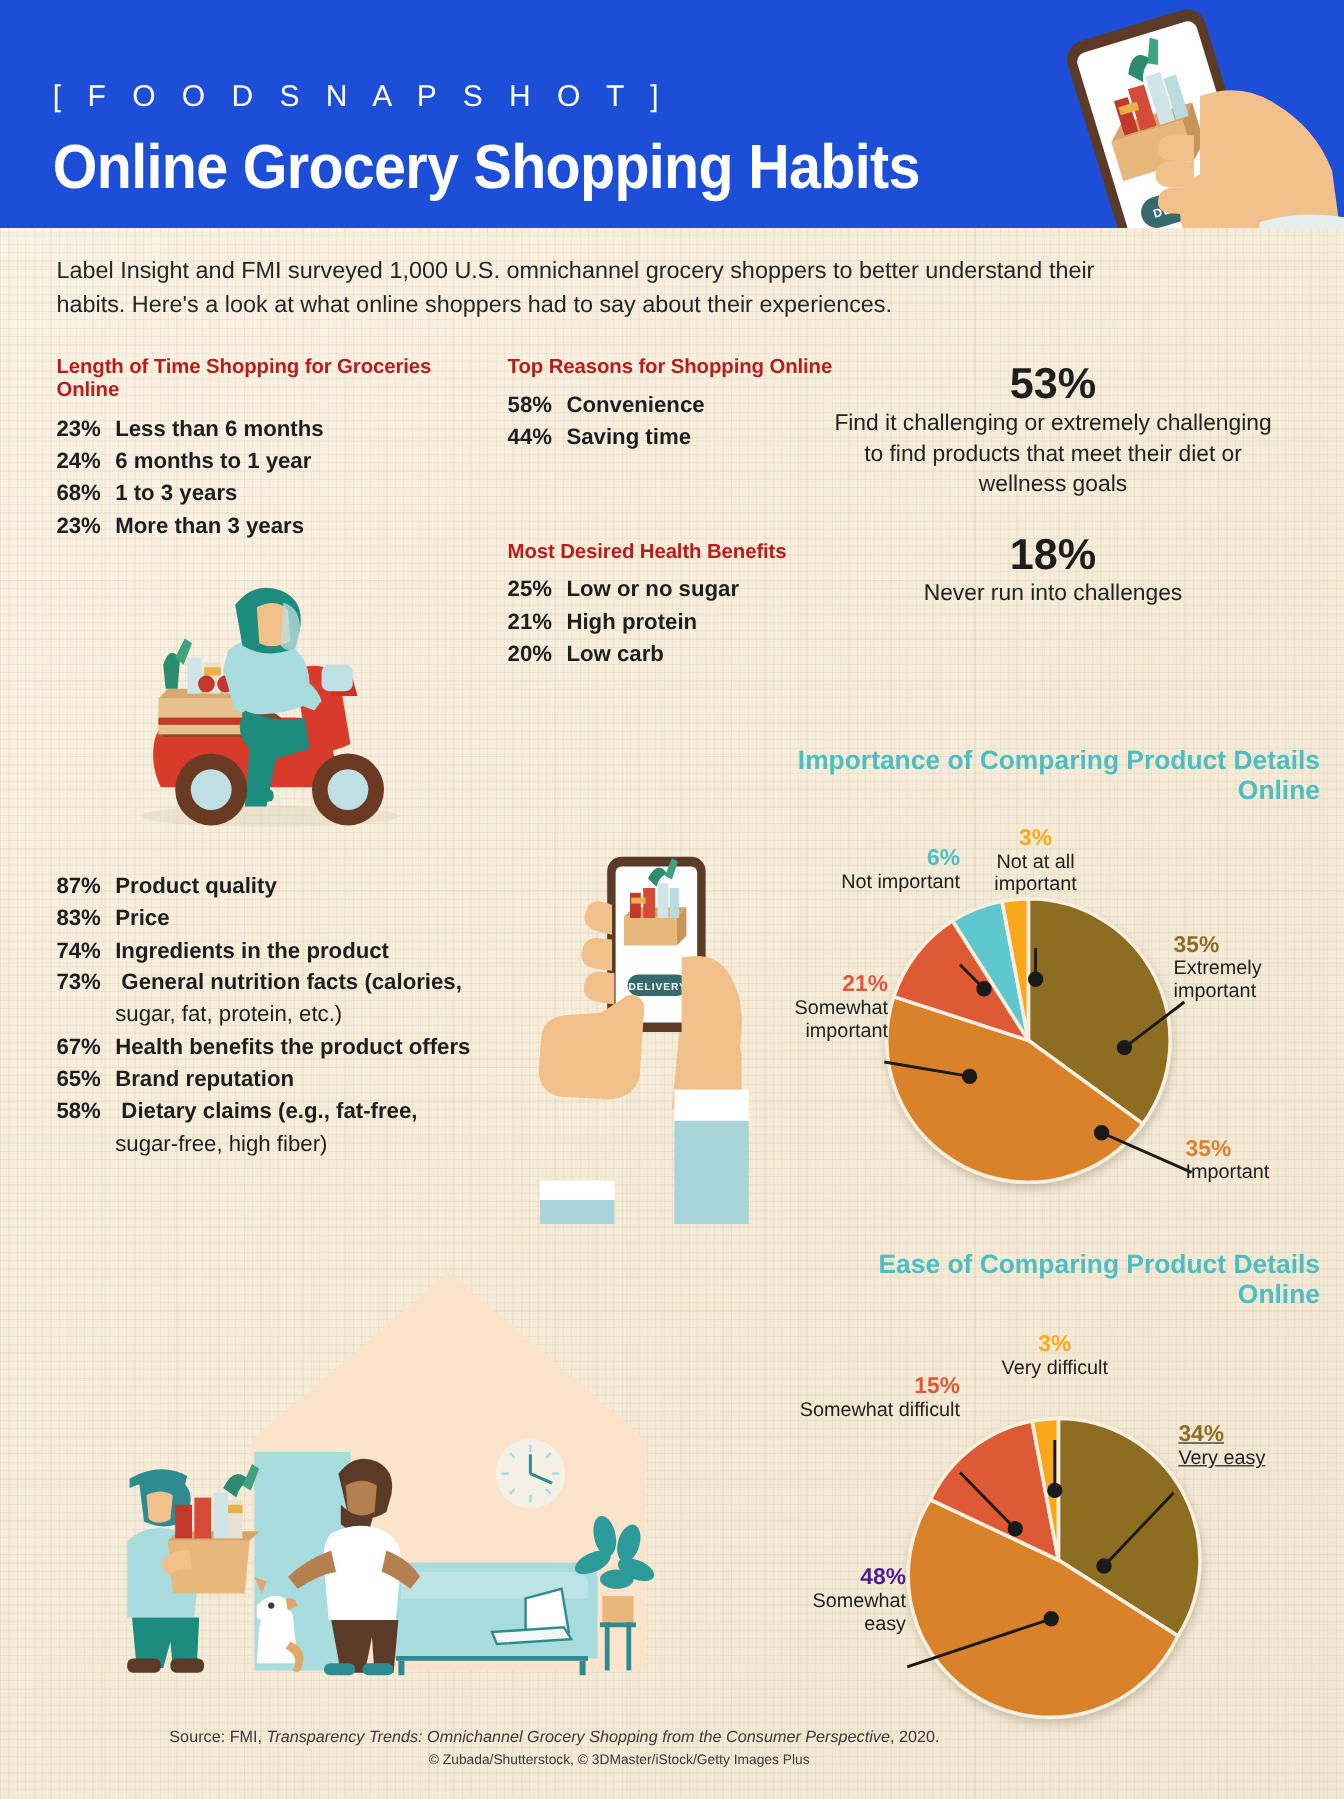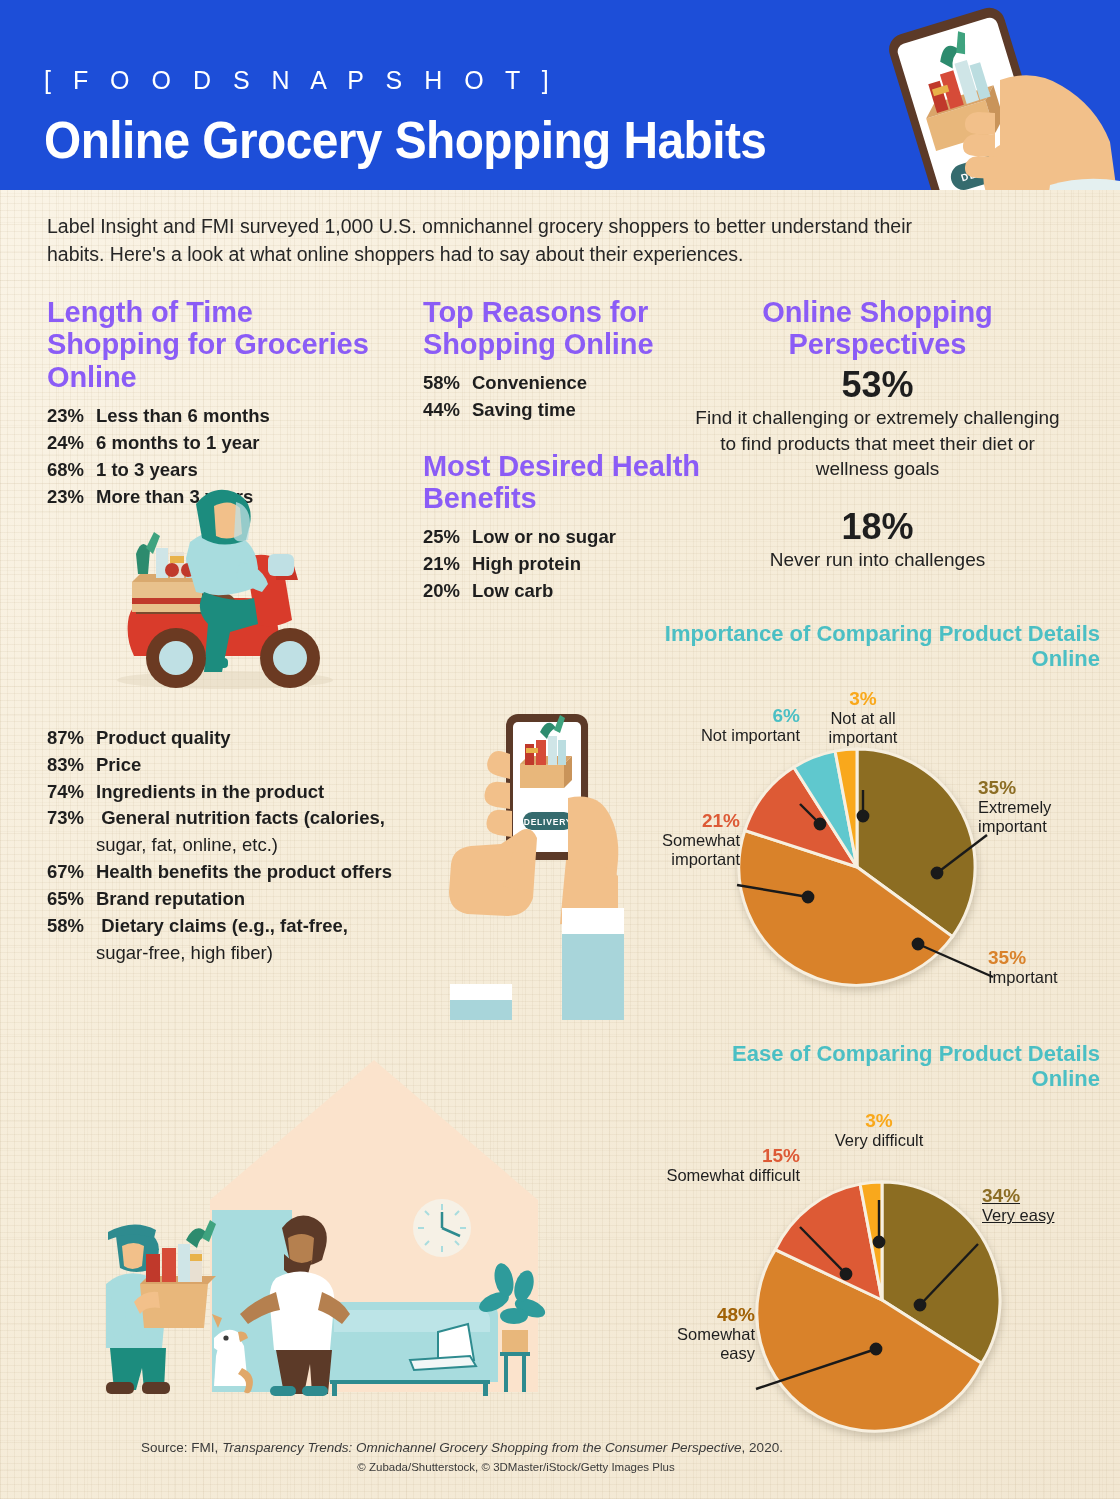--- a/index.html
+++ b/index.html
@@ -43,22 +43,22 @@
   .hdr-illu{ position:absolute; right:0; top:0; width:270px; height:215px; }
 
   
   .intro{
     position:absolute; left:47px; top:212px; width:880px;
     font-size:19.5px; line-height:1.45; color:#262626;
   }
 
   
   .sec-h{
-    color:#8b5cf6; font-weight:bold; line-height:1.12;
-    font-size:29px; letter-spacing:-0.1px;
+    color:#b91c1c; font-weight:bold; line-height:1.12;
+    font-size:17px; letter-spacing:-0.1px;
   }
   .stat-row{ display:flex; font-size:18.5px; line-height:1.45; color:#1E1E1E; }
   .stat-pct{ font-weight:bold; min-width:49px; }
   .stat-lbl{ font-weight:700; }
 
   
   #col-time{ position:absolute; left:47px; top:296px; width:340px; }
   #col-time .list{ margin-top:10px; }
   #col-reasons{ position:absolute; left:423px; top:296px; width:280px; }
   #col-reasons .list{ margin-top:9px; }
@@ -199,21 +199,20 @@
       <span class="stat-lbl">High protein</span>
     </div>
     <div class="stat-row">
       <span class="stat-pct">20%</span>
       <span class="stat-lbl">Low carb</span>
     </div>
   </div>
 </div>
 
 <div id="col-persp">
-  <div class="sec-h">Online Shopping Perspectives</div>
   <div class="big-pct">53%</div>
   <div class="big-desc">Find it challenging or extremely challenging to find products that meet their diet or wellness goals</div>
   <div class="persp-gap"></div>
   <div class="big-pct">18%</div>
   <div class="big-desc">Never run into challenges</div>
 </div>
 
 <svg class="illu" id="illu-scooter" viewBox="0 0 250 225">
   <ellipse cx="125" cy="210" rx="108" ry="9" fill="#E2D6BE" opacity=".5"></ellipse>
 
@@ -456,21 +455,21 @@
       <line x1="219" y1="200" x2="219" y2="158"></line>
         <circle cx="219" cy="200" r="5.2"></circle>
     </g>
   </svg>
 
   <div class="lbl l" style="left:322px; top:143px;text-decoration:underline;">
     <b style="color:#8C6D24">34%</b>
     <span>Very easy</span>
   </div>
   <div class="lbl r" style="left:0px; top:262px; width:95px;">
-    <b style="color:#a16207">48%</b>
+    <b style="color:#4c1d95">48%</b>
     <span>Somewhat easy</span>
   </div>
   <div class="lbl r" style="left:0px; top:103px; width:140px;">
     <b style="color:#DD5A36">15%</b>
     <span>Somewhat difficult</span>
   </div>
   <div class="lbl c" style="left:162px; top:68px; width:114px;">
     <b style="color:#F9A81A">3%</b>
     <span>Very difficult</span>
   </div>
@@ -486,21 +485,21 @@
       <span class="stat-pct">83%</span>
       <span class="stat-lbl">Price</span>
     </div>
     <div class="stat-row">
       <span class="stat-pct">74%</span>
       <span class="stat-lbl">Ingredients in the product</span>
     </div>
     <div class="stat-row wrap">
       <span class="stat-pct">73%</span>
       <span class="stat-lbl">General nutrition facts (calories,</span>
-      <span class="cont-line">sugar, fat, online, etc.)</span>
+      <span class="cont-line">sugar, fat, protein, etc.)</span>
     </div>
     <div class="stat-row">
       <span class="stat-pct">67%</span>
       <span class="stat-lbl">Health benefits the product offers</span>
     </div>
     <div class="stat-row">
       <span class="stat-pct">65%</span>
       <span class="stat-lbl">Brand reputation</span>
     </div>
     <div class="stat-row wrap">

